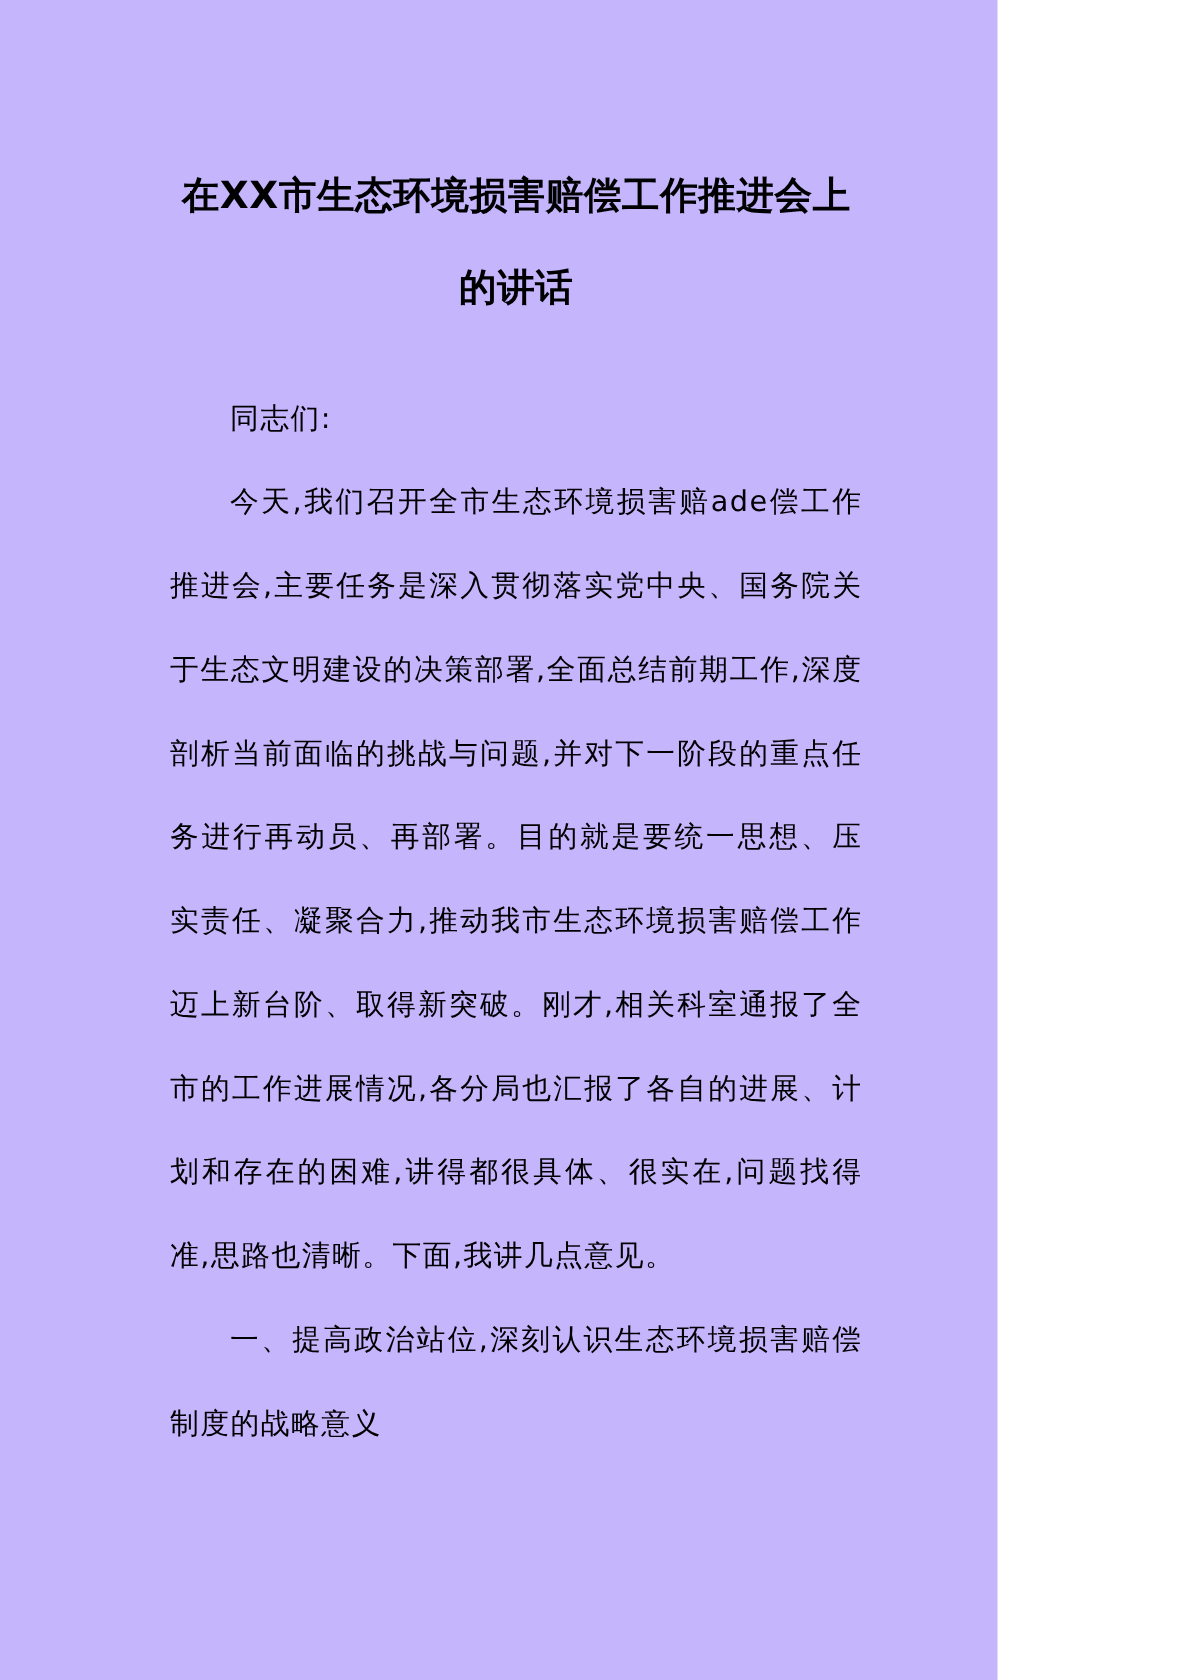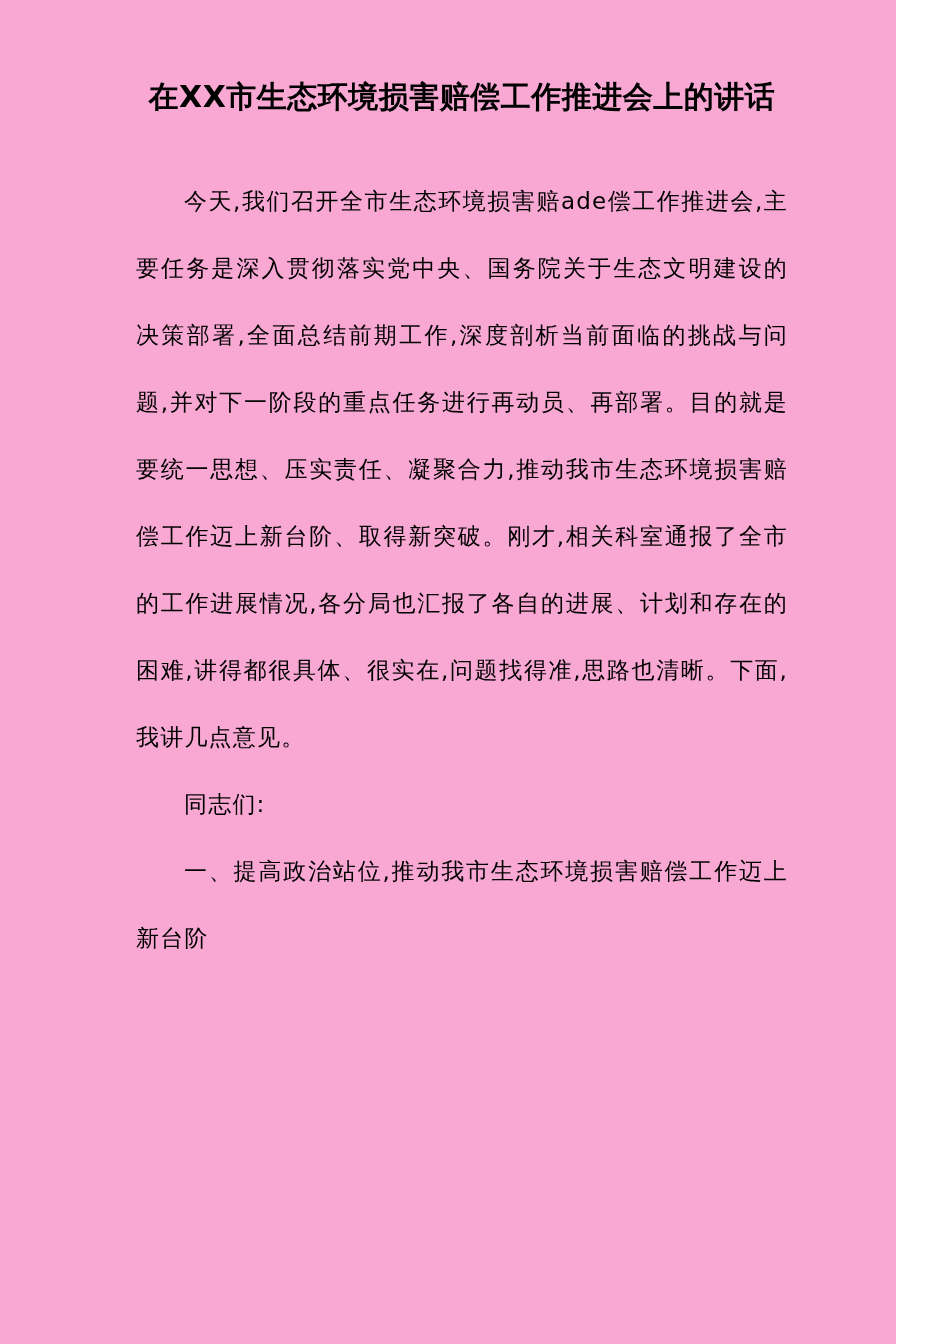--- a/index.html
+++ b/index.html
@@ -8,25 +8,25 @@
     background: #ffffff;
   }
   body {
     width: 950px;
     height: 1344px;
     font-family: "Liberation Sans", sans-serif;
     color: #000000;
     overflow: hidden;
   }
   .page {
-    width: 896px;
+    width: 798px;
     height: 1344px;
     box-sizing: border-box;
-    padding: 60px 108px 40px 136px;
-    background: #f9a8d4;
+    padding: 120px 108px 40px 136px;
+    background: #c4b5fd;
     position: relative;
   }
   .doc-title {
     font-family: "DejaVu Sans", sans-serif;
     font-weight: bold;
     font-size: 30px;
     line-height: 74px;
     text-align: center;
     letter-spacing: 0.5px;
     margin: 0;
@@ -58,18 +58,18 @@
 </head>
 <body>
 
 <div class="page">
 
   <h1 class="doc-title">
     <span>在XX市生态环境损害赔偿工作推进会上的讲话</span>
   </h1>
 
   <div class="body-block">
+    <p class="para salutation">同志们:</p>
     <p class="para indent">今天,我们召开全市生态环境损害赔ade偿工作推进会,主要任务是深入贯彻落实党中央、国务院关于生态文明建设的决策部署,全面总结前期工作,深度剖析当前面临的挑战与问题,并对下一阶段的重点任务进行再动员、再部署。目的就是要统一思想、压实责任、凝聚合力,推动我市生态环境损害赔偿工作迈上新台阶、取得新突破。刚才,相关科室通报了全市的工作进展情况,各分局也汇报了各自的进展、计划和存在的困难,讲得都很具体、很实在,问题找得准,思路也清晰。下面,我讲几点意见。</p>
-    <p class="para salutation">同志们:</p>
-    <p class="para indent">一、提高政治站位,推动我市生态环境损害赔偿工作迈上新台阶</p>
+    <p class="para indent">一、提高政治站位,深刻认识生态环境损害赔偿制度的战略意义</p>
   </div>
 
 </div>
 
 </body></html>

